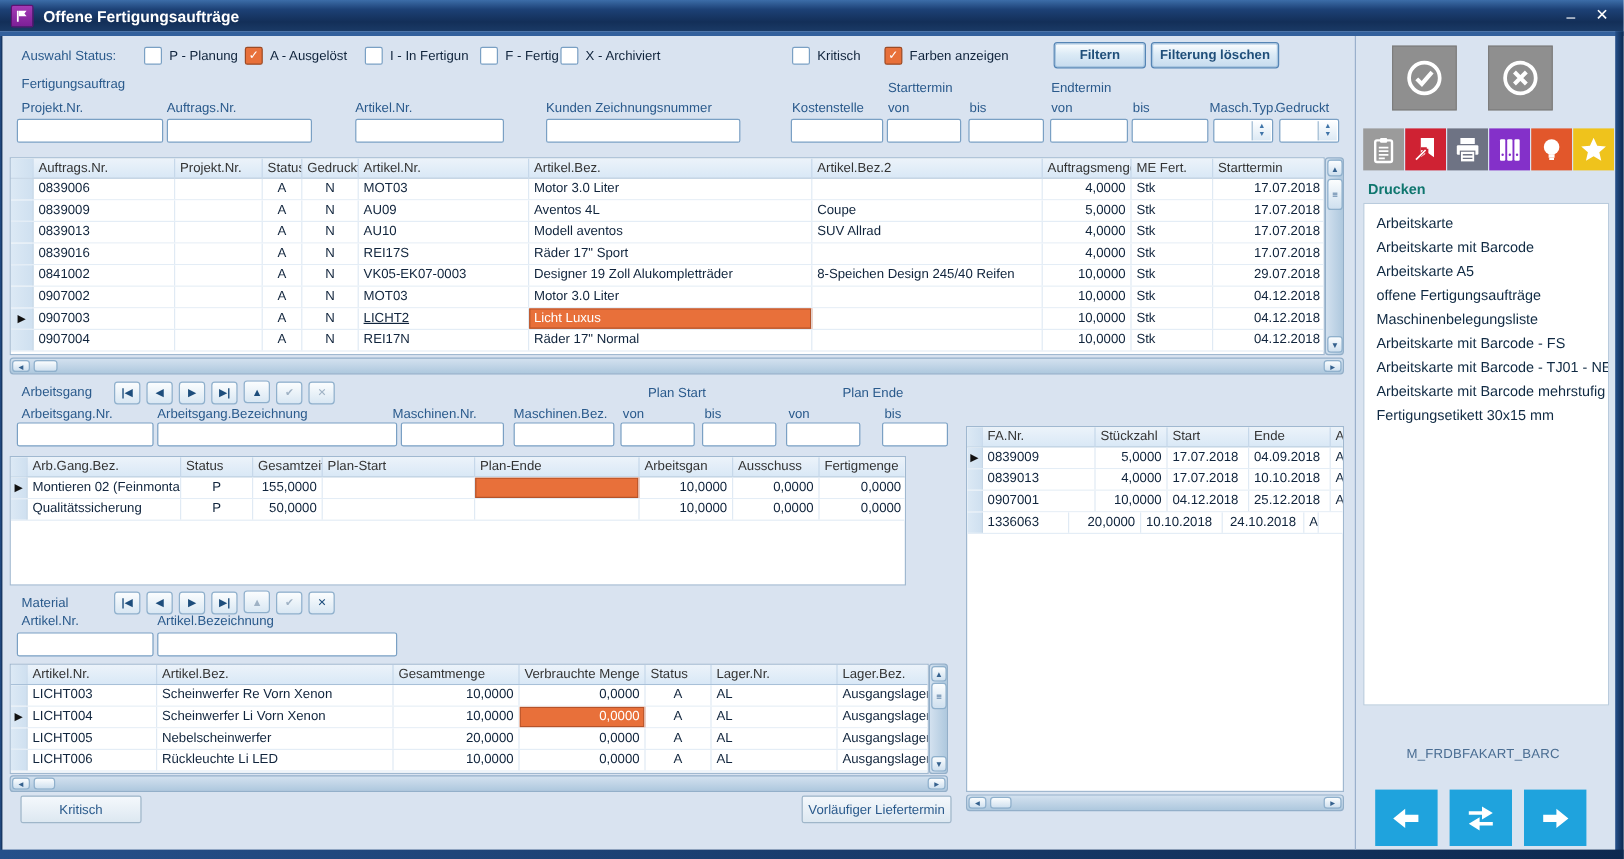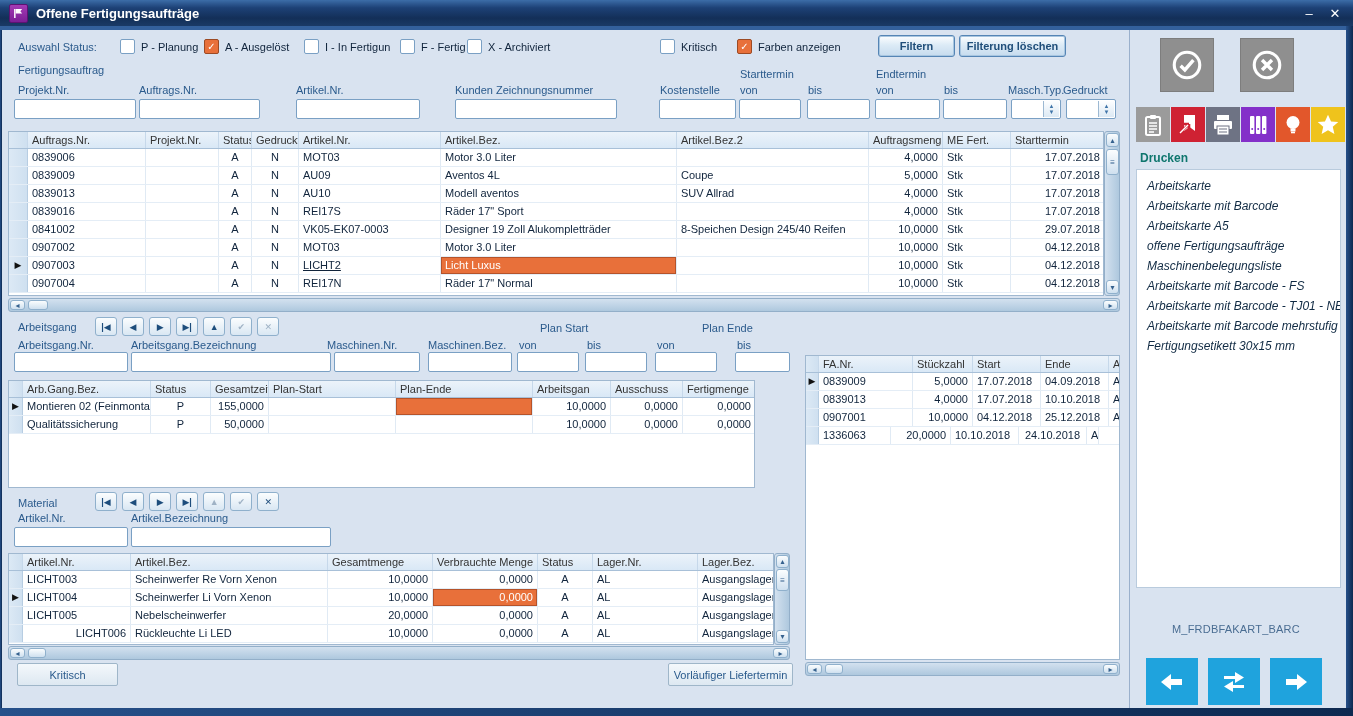--- a/index.html
+++ b/index.html
@@ -58,21 +58,21 @@
   .sb{position:absolute;background:linear-gradient(180deg,#d3e1ef,#aec8de);border:1px solid #93afc9;
       border-radius:3px;box-sizing:border-box;}
   .sb.v{background:linear-gradient(90deg,#d3e1ef,#aec8de);}
   .sbb{position:absolute;background:linear-gradient(#fbfdfe,#cfe0ef);border:1px solid #8fb0cc;border-radius:3px;
       color:#35618e;font-size:8px;display:flex;align-items:center;justify-content:center;box-sizing:border-box;}
   
   .side-sep{position:absolute;background:#9ab0cc;}
   .bigbtn{position:absolute;width:52px;height:52px;background:#8f8f8f;border:1px solid #7d7d7d;
       display:flex;align-items:center;justify-content:center;}
   .tile{position:absolute;width:34px;height:35px;display:flex;align-items:center;justify-content:center;}
-  .print-panel{position:absolute;background:#fff;border:1px solid #b9cbdd;box-sizing:border-box;font-style:italic;}
+  .print-panel{position:absolute;background:#fff;border:1px solid #b9cbdd;box-sizing:border-box;}
   .print-item{height:20px;line-height:20px;padding-left:10px;font-size:12px;color:#102a43;white-space:nowrap;overflow:hidden;}
   .drucken-h{position:absolute;font-size:12px;font-weight:bold;color:#0f766e;}
   .navsq{position:absolute;width:52px;height:47px;background:#1fa3dd;display:flex;align-items:center;justify-content:center;}
   .code-label{position:absolute;color:#4a6d92;font-size:11px;letter-spacing:.2px;}
 </style>
 </head>
 <body>
 
 <div class="titlebar">
   <span class="app-icon">
@@ -409,21 +409,21 @@
       <div class="tc al" style="width: 108px;">LICHT005</div>
       <div class="tc al" style="width: 197px;">Nebelscheinwerfer</div>
       <div class="tc ar" style="width: 105px;">20,0000</div>
       <div class="tc ar" style="width: 105px;">0,0000</div>
       <div class="tc ac" style="width: 55px;">A</div>
       <div class="tc al" style="width: 105px;">AL</div>
       <div class="tc al" style="width: 77px;">Ausgangslager</div>
     </div>
     <div class="trow">
       <div class="tc ac gut" style="width: 14px;"></div>
-      <div class="tc al" style="width: 108px; text-align: right;">LICHT006</div>
+      <div class="tc al" style="width: 108px;">LICHT006</div>
       <div class="tc al" style="width: 197px;">Rückleuchte Li LED</div>
       <div class="tc ar" style="width: 105px;">10,0000</div>
       <div class="tc ar" style="width: 105px;">0,0000</div>
       <div class="tc ac" style="width: 55px;">A</div>
       <div class="tc al" style="width: 105px;">AL</div>
       <div class="tc al" style="width: 77px;">Ausgangslager</div>
     </div>
   </div>
 
 <div class="sb v" style="left:774px;top:553px;width:16px;height:92px;">

